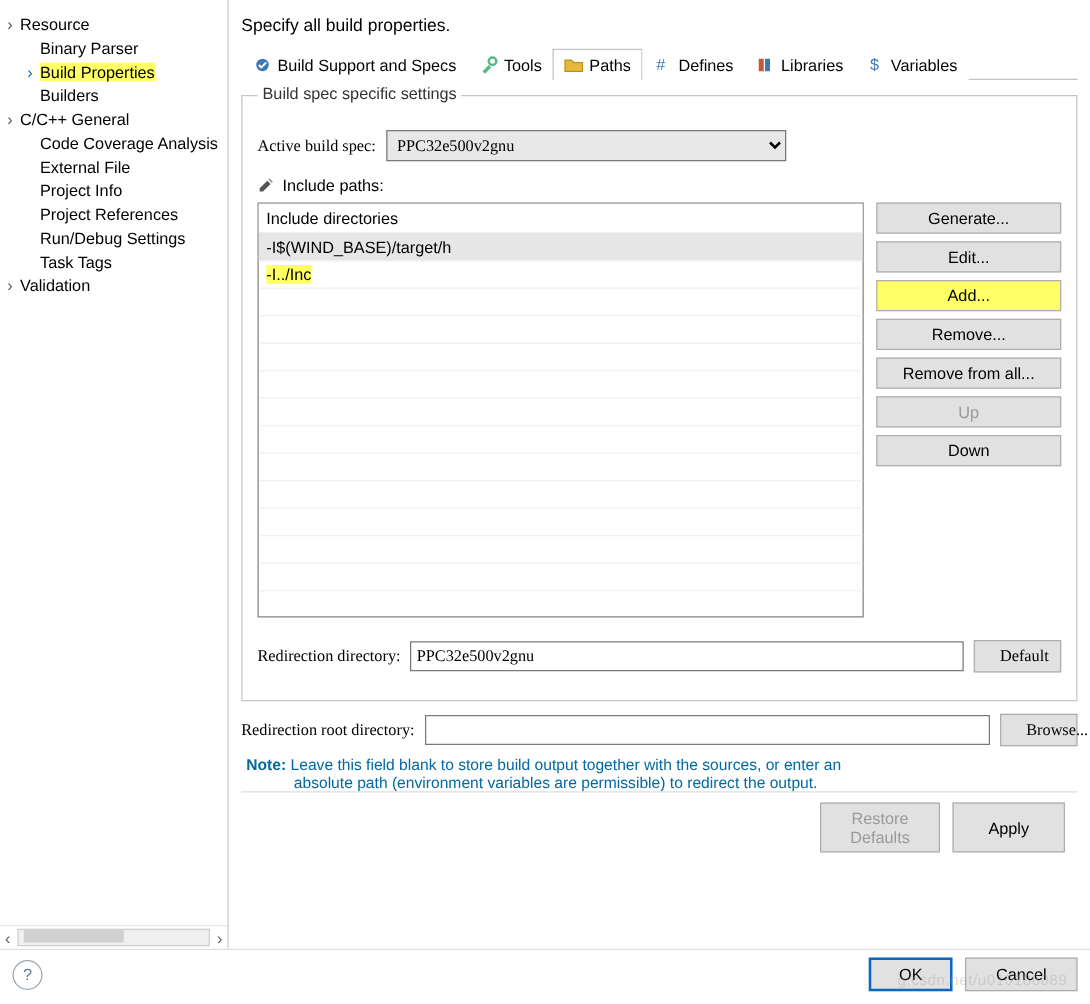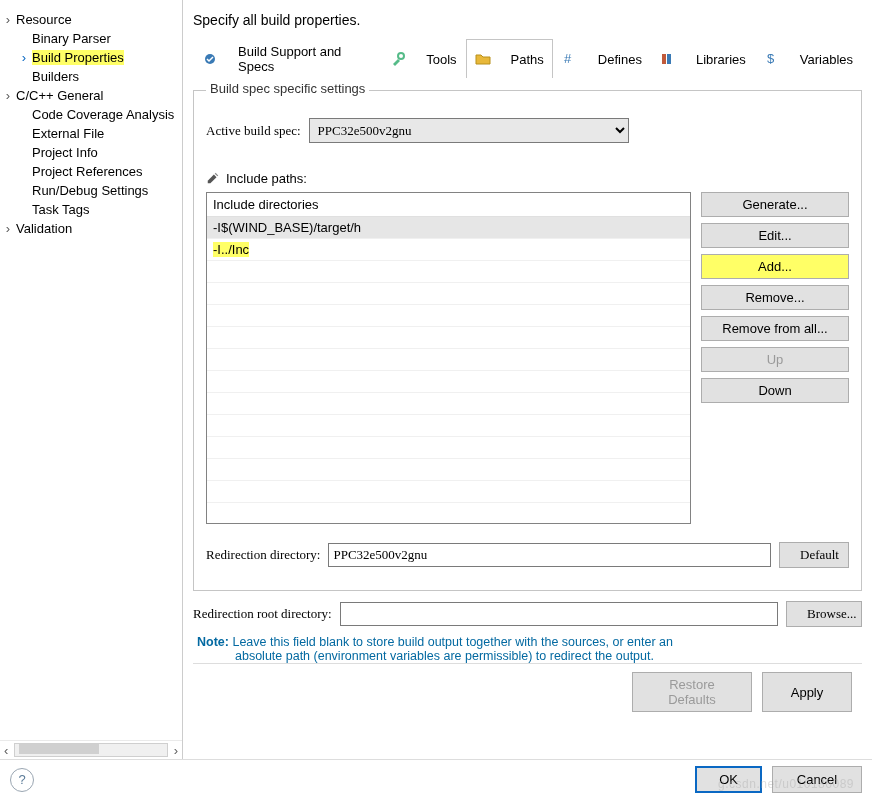--- a/index.html
+++ b/index.html
@@ -89,21 +89,21 @@
     font-size: 14px;
   }
   .tabs {
     display: flex;
     margin-top: 10px;
     border-bottom: 1px solid #c5c5c5;
   }
   .tab {
     display: flex;
     align-items: center;
-    gap: 20px;
+    gap: 4px;
     padding: 4px 8px;
     border: 1px solid transparent;
     border-bottom: none;
     background: #fff;
     cursor: default;
     position: relative;
     top: 1px;
   }
   .tab.active {
     border-color: #c5c5c5;
@@ -137,21 +137,21 @@
     padding: 3px 4px;
     border: 1px solid #7a7a7a;
     background: #e8e8e8;
   }
   select { flex: none; }
   input[type=text] { background: #fff; }
   .subhead {
     display: flex;
     align-items: flex-start;
     gap: 6px;
-    margin-top: 28px;
+    margin-top: 12px;
     margin-bottom: 6px;
     font-style: italic;
   }
   .subhead .pencil {
     width: 14px; height: 14px; display: inline-block;
   }
   .paths-area {
     display: flex;
     gap: 10px;
   }
@@ -409,30 +409,30 @@
           <input type="text" style="flex: 1 1 0%;" value="PPC32e500v2gnu">
           <button class="small">Default</button>
         </div>
       </div>
     </div>
 
     <div style="margin-top:10px">
       <div class="row">
         <label>Redirection root directory:</label>
         <input type="text" style="flex: 1 1 0%;" value="">
-        <button style="width:76px">Browse...</button>
+        <button style="width:62px">Browse...</button>
       </div>
       <div class="note">
         <b>Note:</b><span> Leave this field blank to store build output together with the sources, or enter an</span><br>
         <span style="margin-left:38px;display:inline-block">absolute path (environment variables are permissible) to redirect the output.</span>
       </div>
     </div>
 
     <div class="footer-btns">
-      <button disabled="" style="width:120px">Restore Defaults</button>
+      <button disabled="" style="width:96px">Restore Defaults</button>
       <button style="width:90px">Apply</button>
     </div>
   </div>
 </div>
 
 <div class="dialog-footer rel">
   <div class="help-icon">?</div>
   <div class="right">
     <button class="ok-btn">OK</button>
     <button style="width:90px">Cancel</button>

